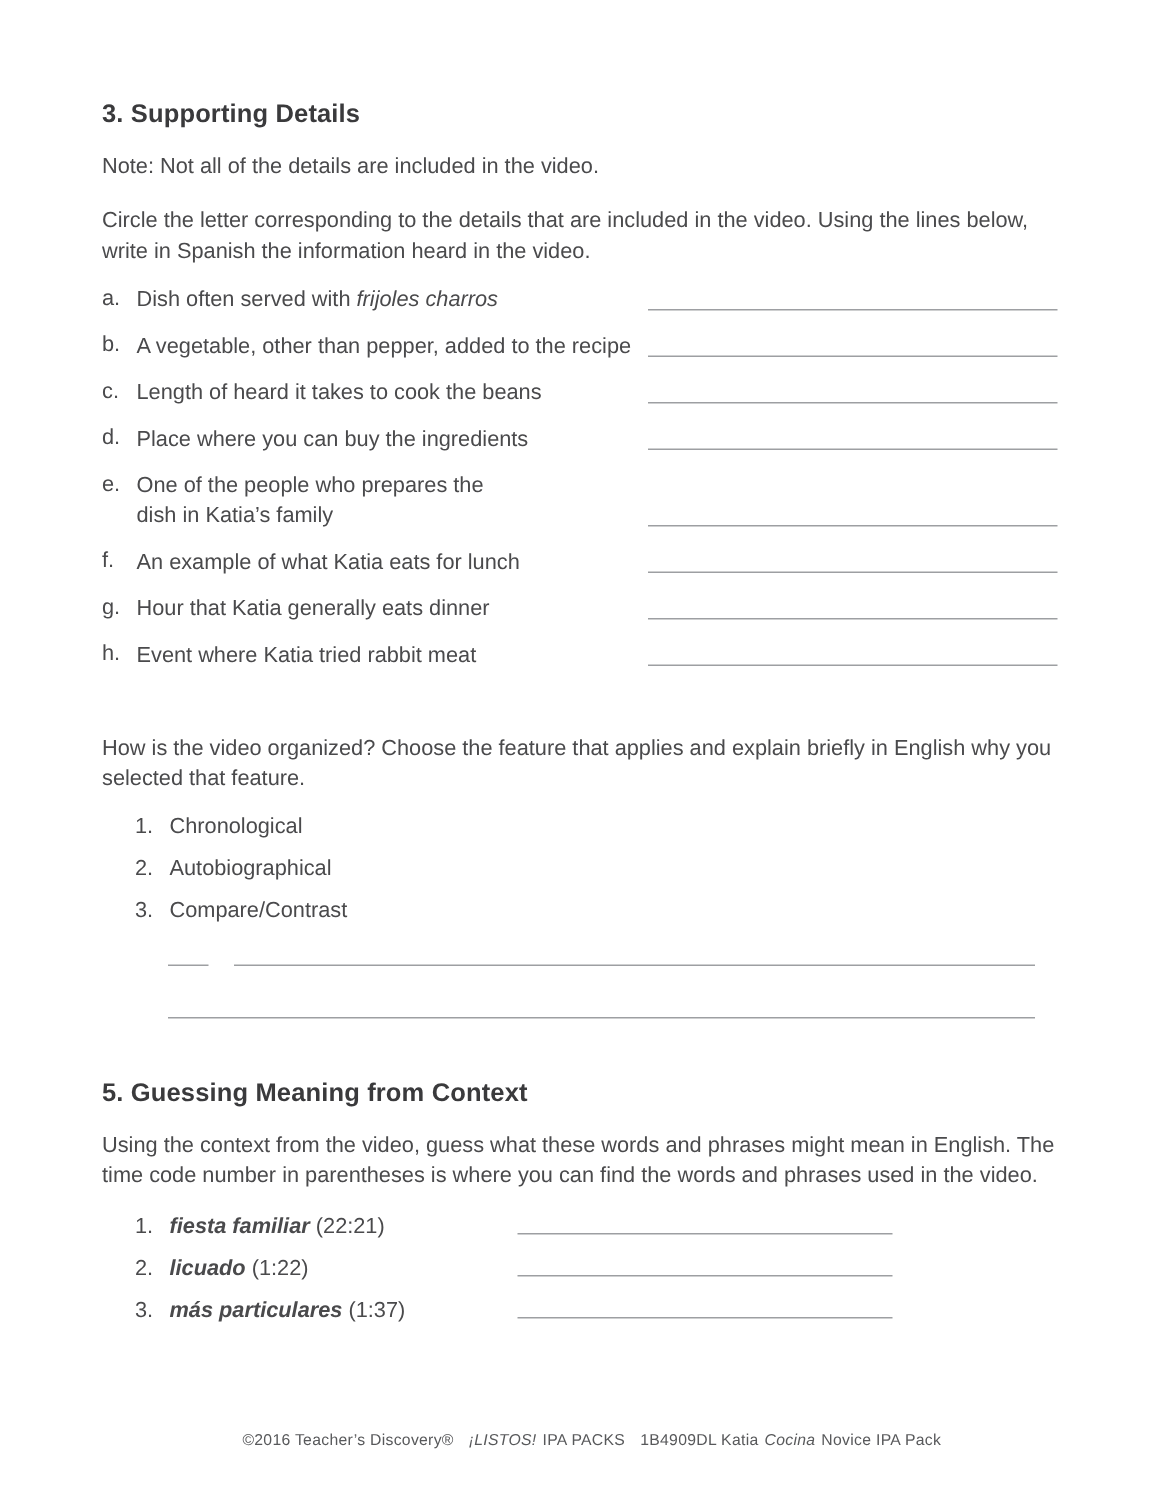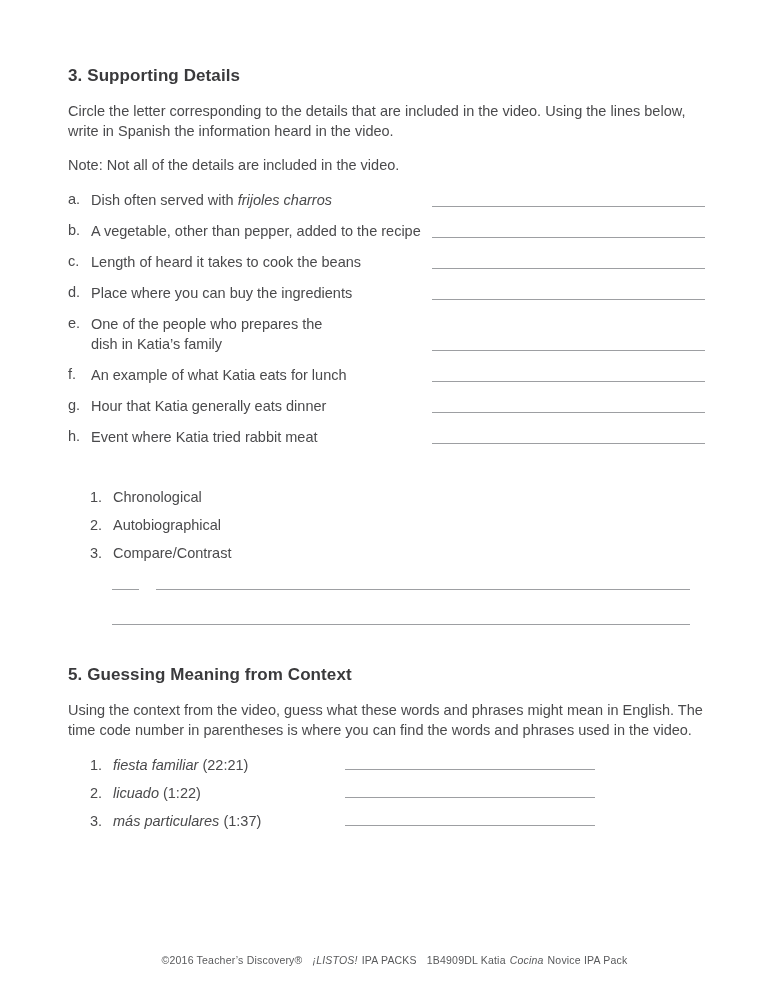--- a/index.html
+++ b/index.html
@@ -92,21 +92,21 @@
     align-items: flex-end;
     margin: 0 0 12px 22px;
     font-size: 14.5px;
   }
   .context-left {
     flex: 0 0 255px;
     display: flex;
     align-items: flex-start;
   }
   .context-num { flex: 0 0 23px; }
-  .context-term .it { font-style: italic; }
+  .context-term .it { font-style: italic; font-weight: bold; }
   .context-line {
     width: 250px;
     height: 0;
     border-bottom: 1px solid #9d9fa2;
     margin-bottom: 3px;
   }
   .sec5 .para { margin-bottom: 16px; }
 
   
   .footer {
@@ -123,22 +123,22 @@
   .footer .sp { margin-left: 4px; }
   .footer .gap { display: inline-block; width: 10px; }
 </style>
 </head>
 <body>
 
 <div class="page">
 
   <div>
     <h2 class="section-heading">3. Supporting Details</h2>
+    <p class="para note">Note: Not all of the details are included in the video.</p>
     <p class="para">Circle the letter corresponding to the details that are included in the video. Using the lines below, write in Spanish the information heard in the video.</p>
-    <p class="para note">Note: Not all of the details are included in the video.</p>
 
     <div class="detail-row">
       <div class="detail-left">
         <span class="detail-letter">a.</span>
         <span class="detail-text"><span>Dish often served with </span><span class="it">frijoles charros</span></span>
       </div>
       <div class="answer-line"></div>
     </div>
 
     <div class="detail-row">
@@ -192,20 +192,21 @@
     <div class="detail-row">
       <div class="detail-left">
         <span class="detail-letter">h.</span>
         <span class="detail-text">Event where Katia tried rabbit meat</span>
       </div>
       <div class="answer-line"></div>
     </div>
   </div>
 
   <div class="sec4">
+    <p class="para">How is the video organized? Choose the feature that applies and explain briefly in English why you selected that feature.</p>
 
     <div class="option-row">
       <span class="option-num">1.</span>
       <span>Chronological</span>
     </div>
     <div class="option-row">
       <span class="option-num">2.</span>
       <span>Autobiographical</span>
     </div>
     <div class="option-row">

